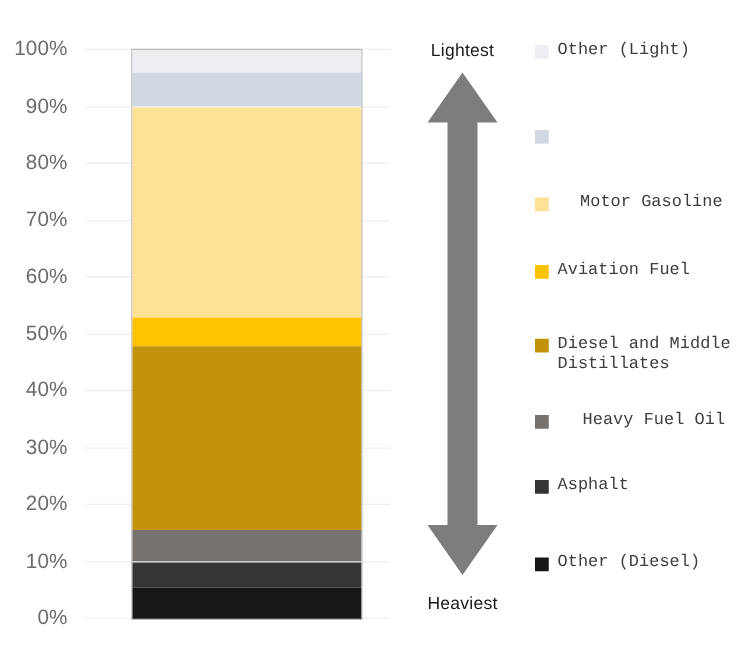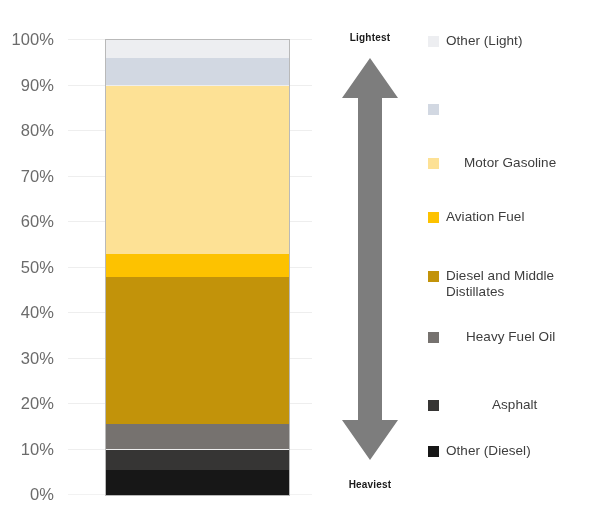--- a/index.html
+++ b/index.html
@@ -74,22 +74,22 @@
     position: absolute;
     left: 322px;
     top: 30px;
     width: 96px;
     height: 460px;
   }
   .arrow-label {
     position: absolute;
     width: 96px;
     text-align: center;
-    font-size: 10px;
-    font-weight: bold;
+    font-size: 14px;
+    font-weight: normal;
     color: #1a1a1a;
     letter-spacing: 0.2px;
   }
   .arrow-label.top { top: 2px; }
   .arrow-label.bottom { bottom: 0px; }
   .arrow-svg {
     position: absolute;
     top: 24px;
     left: 0;
   }
@@ -100,20 +100,21 @@
     left: 428px;
     top: 33px;
     width: 172px;
   }
   .legend-item {
     position: absolute;
     left: 0;
     display: flex;
     align-items: flex-start;
     width: 172px;
+    font-family: Liberation Mono, monospace;
   }
   .legend-swatch {
     width: 11px;
     height: 11px;
     flex: 0 0 11px;
     margin-top: 3px;
     margin-right: 7px;
   }
   .legend-label {
     font-size: 13.5px;
@@ -192,21 +193,21 @@
         <span class="legend-label">Aviation Fuel</span>
       </div>
       <div class="legend-item" style="top: 235px;">
         <span class="legend-swatch" style="background: rgb(194, 147, 10);"></span>
         <span class="legend-label">Diesel and Middle Distillates</span>
       </div>
       <div class="legend-item" style="top: 296px; gap: 20px;">
         <span class="legend-swatch" style="background: rgb(118, 114, 111);"></span>
         <span class="legend-label">Heavy Fuel Oil</span>
       </div>
-      <div class="legend-item" style="top: 364px; gap: 46px;">
+      <div class="legend-item" style="top: 348px;">
         <span class="legend-swatch" style="background: rgb(54, 53, 52);"></span>
         <span class="legend-label">Asphalt</span>
       </div>
       <div class="legend-item" style="top: 410px;">
         <span class="legend-swatch" style="background: rgb(23, 23, 23);"></span>
         <span class="legend-label">Other (Diesel)</span>
       </div>
     </div>
 
 </div>

